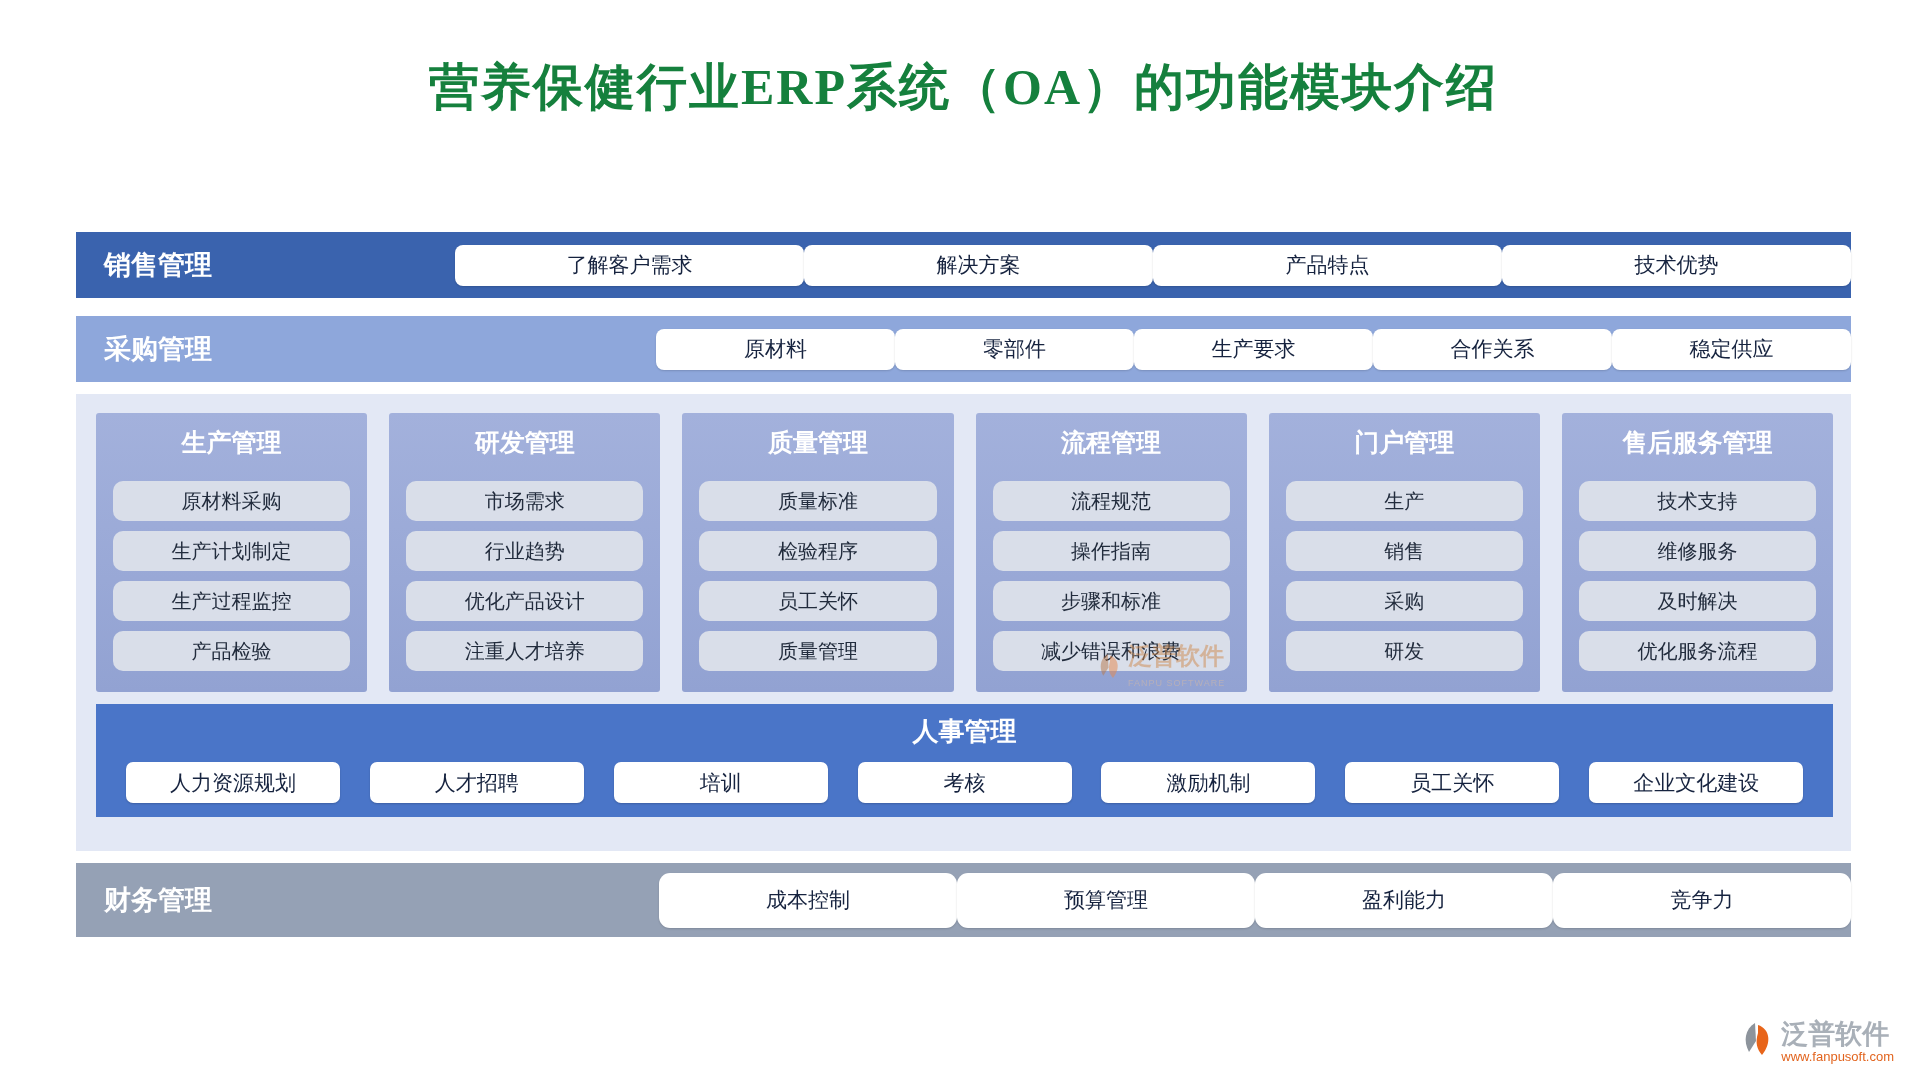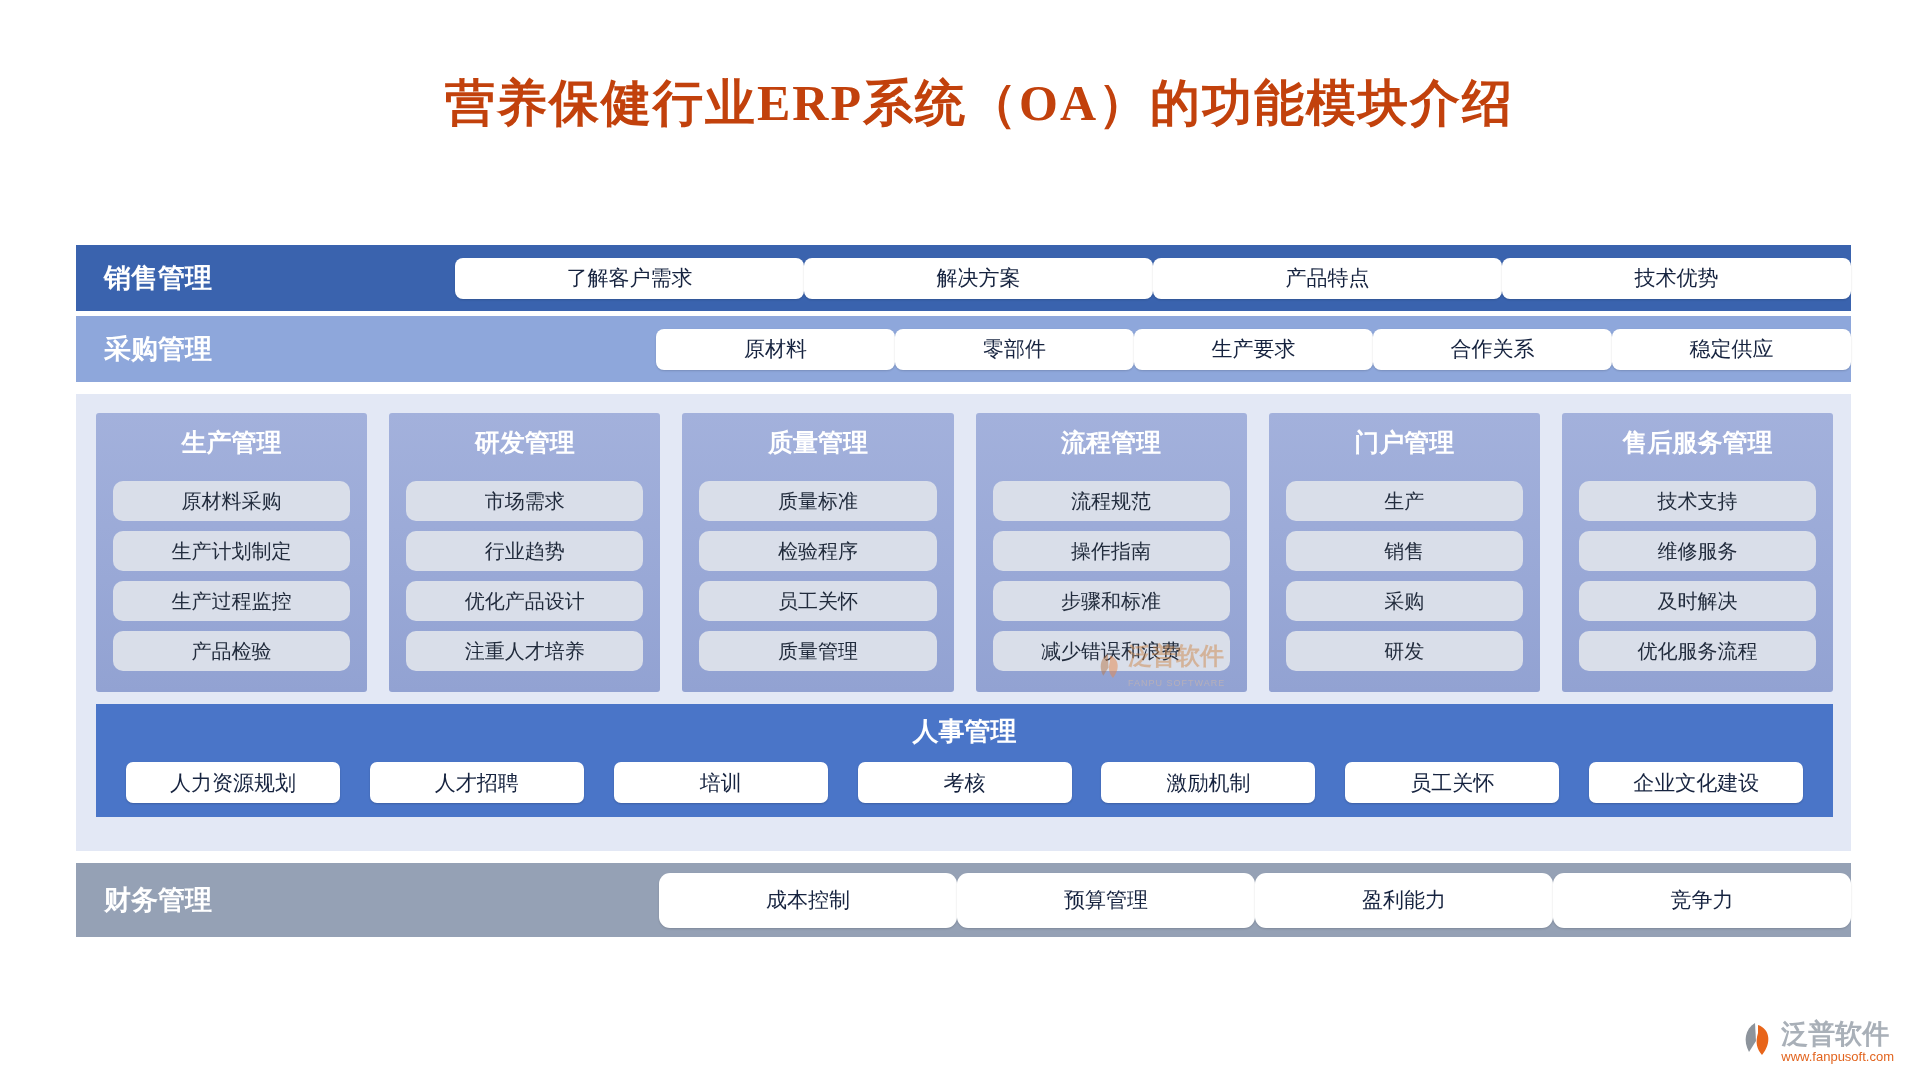--- a/index.html
+++ b/index.html
@@ -1,25 +1,25 @@
 <!DOCTYPE html>
 <html><head>
 <meta charset="utf-8">
 <style>
   html,body{margin:0;padding:0;background:#fff;}
   body{font-family:"Liberation Sans","DejaVu Sans",sans-serif;}
   .canvas{position:relative;width:1920px;height:1080px;background:#fff;overflow:hidden;}
 
-  .title{position:absolute;top:54px;left:76px;width:1775px;margin:16px;text-align:center;
+  .title{position:absolute;top:54px;left:76px;width:1775px;margin:0;text-align:center;
          font-family:"Liberation Serif","DejaVu Serif",serif;
-         font-size:50px;font-weight:bold;color:#c2410c;letter-spacing:2px;}
+         font-size:50px;font-weight:bold;color:#15803d;letter-spacing:2px;}
 
   
   .band{position:absolute;left:76px;width:1775px;display:flex;align-items:center;}
-  .band.sales{top:245px;height:66px;background:#3a63ae;}
+  .band.sales{top:232px;height:66px;background:#3a63ae;}
   .band.procurement{top:316px;height:66px;background:#8ea7db;}
   .band.finance{top:863px;height:74px;background:#95a1b5;}
   .band-label{flex:none;width:152px;padding-left:28px;color:#ffffff;font-weight:bold;font-size:27px;}
   .band-items{flex:1;display:flex;justify-content:flex-end;align-items:center;}
   .wbtn{background:#ffffff;border-radius:8px;height:41px;display:flex;align-items:center;justify-content:center;
         font-size:21px;color:#16233f;box-shadow:0 1px 2px rgba(0,0,0,0.15);}
   .sales .wbtn{width:349px;}
   .procurement .wbtn{width:239px;}
   .finance .wbtn{width:298px;height:55px;border-radius:11px;}
 

